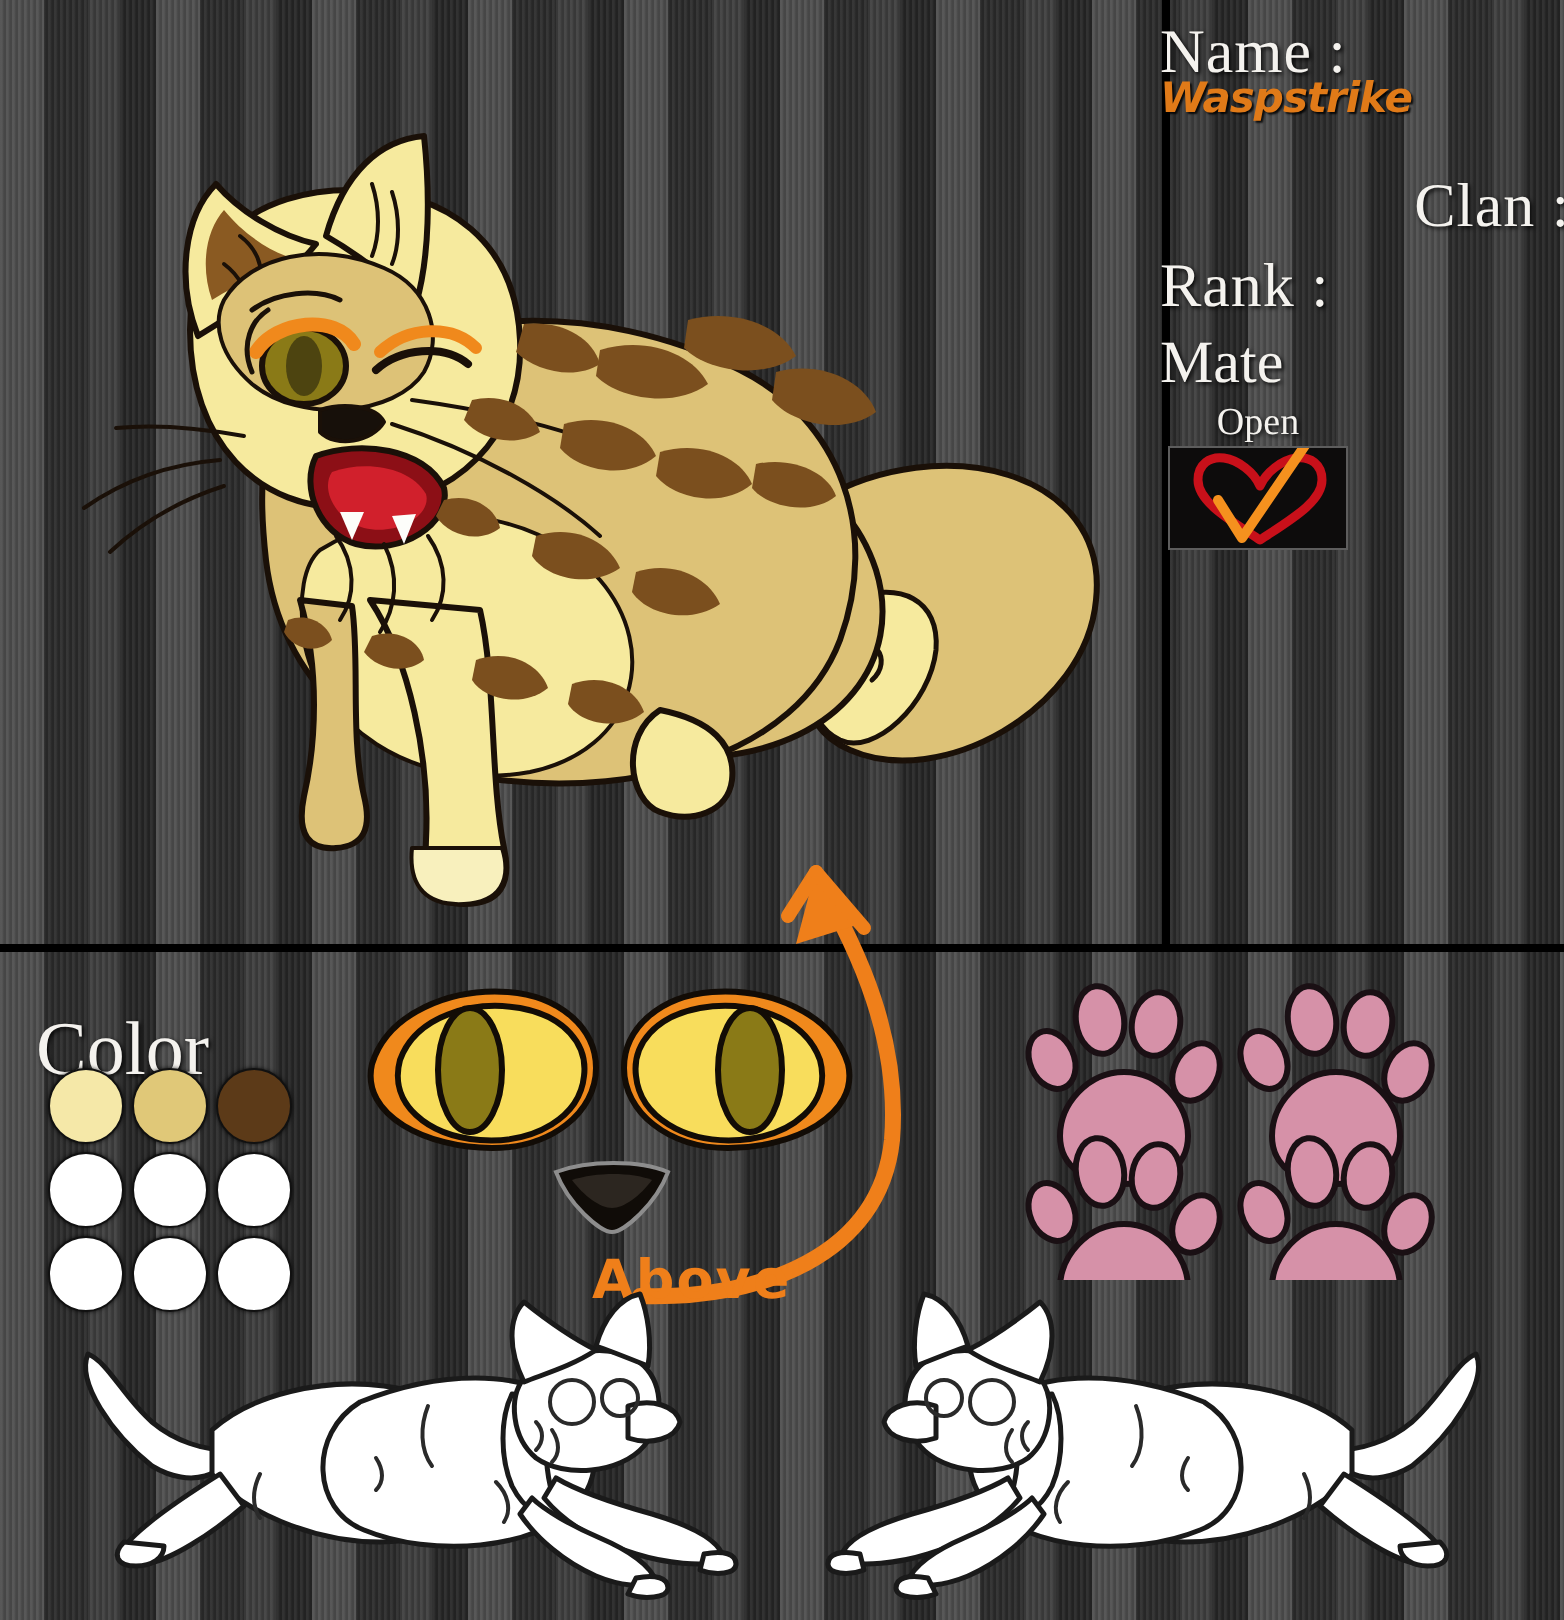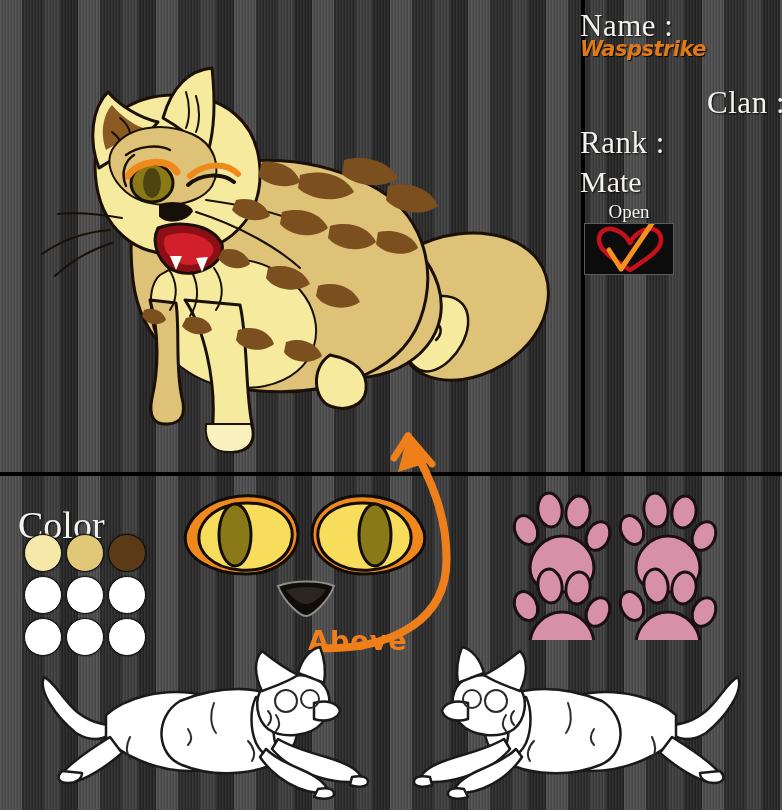--- a/index.html
+++ b/index.html
@@ -122,21 +122,21 @@
 
   
   #eye-ref { position:absolute; left:180px; top:480px; width:250px; height:140px; }
 
   
   #paw-prints { position:absolute; left:508px; top:490px; width:220px; height:150px; }
 
   
   #above-note { position:absolute; left:290px; top:400px; width:180px; height:270px; }
   #above-text {
-    position:absolute; left:308px; top:625px;
+    position:absolute; left:296px; top:625px;
     color:#ef7f1a;
     font-family:"DejaVu Sans", sans-serif;
     font-weight:bold;
     font-size:27px;
     letter-spacing:1px;
   }
 
   
   #lineart-left  { position:absolute; left:10px;  top:645px; width:380px; height:165px; }
   #lineart-right { position:absolute; left:392px; top:645px; width:380px; height:165px; transform:scaleX(-1); }

